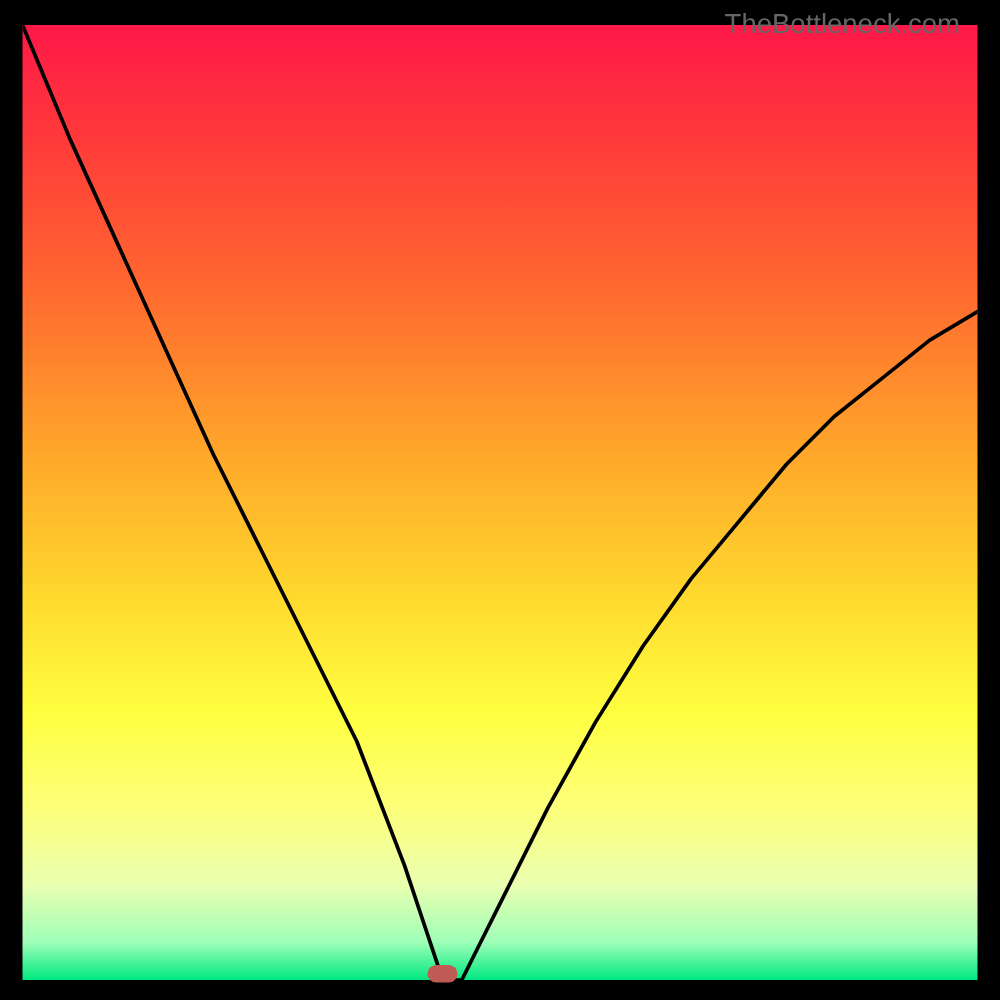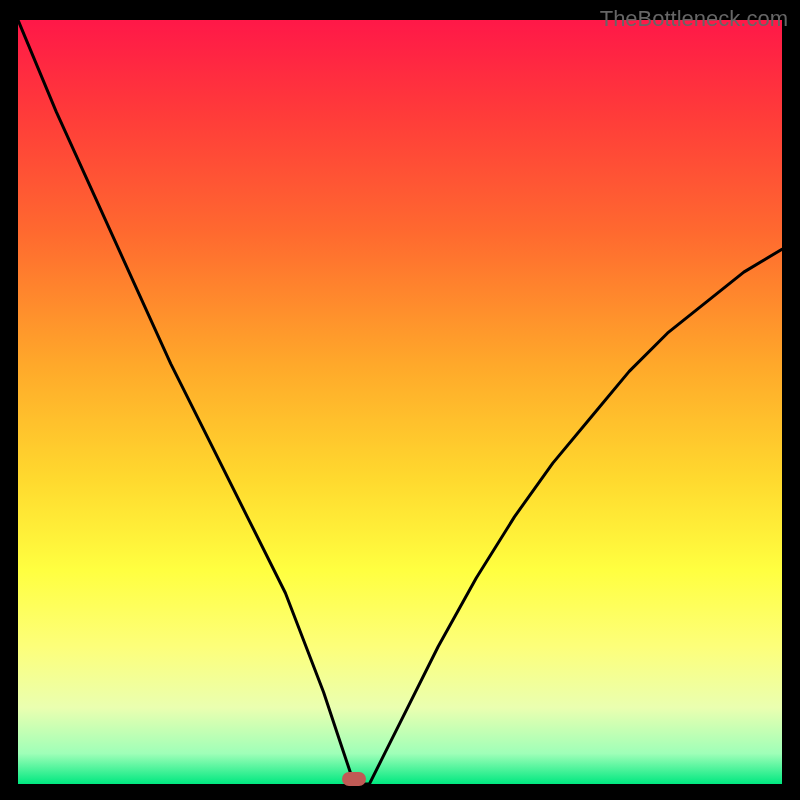--- a/index.html
+++ b/index.html
@@ -7,21 +7,21 @@
     padding: 0;
     width: 800px;
     height: 800px;
     background: #000;
     position: relative;
     font-family: Arial, sans-serif;
   }
   .watermark {
     position: absolute;
     top: 6px;
-    right: 12px;
+    right: 32px;
     color: #666;
     font-size: 22px;
     z-index: 10;
   }
   .plot-area {
     position: absolute;
     left: 18px;
     top: 20px;
     width: 764px;
     height: 764px;

